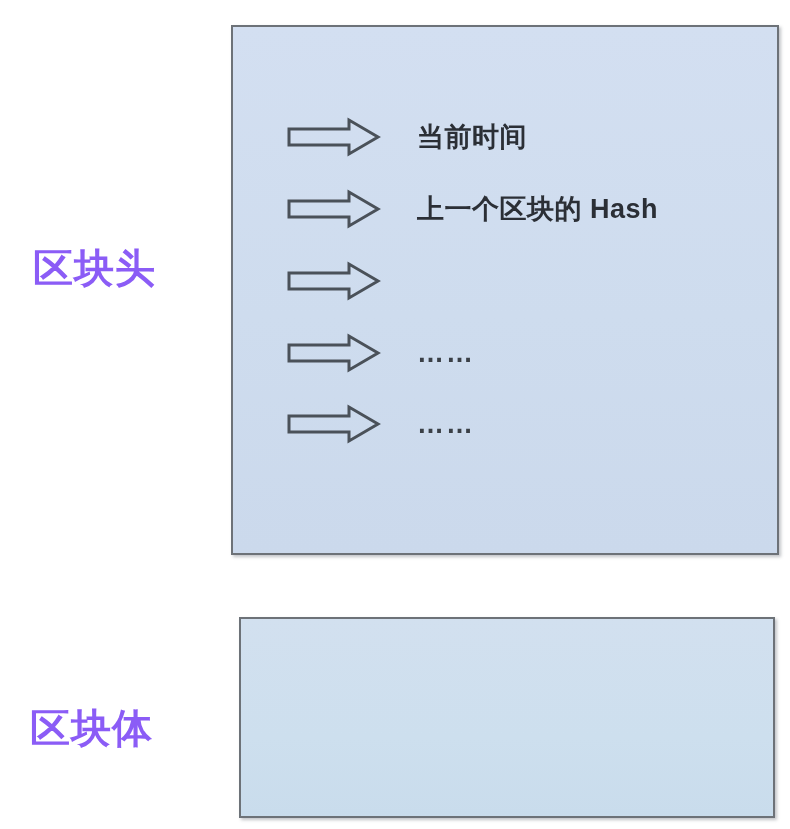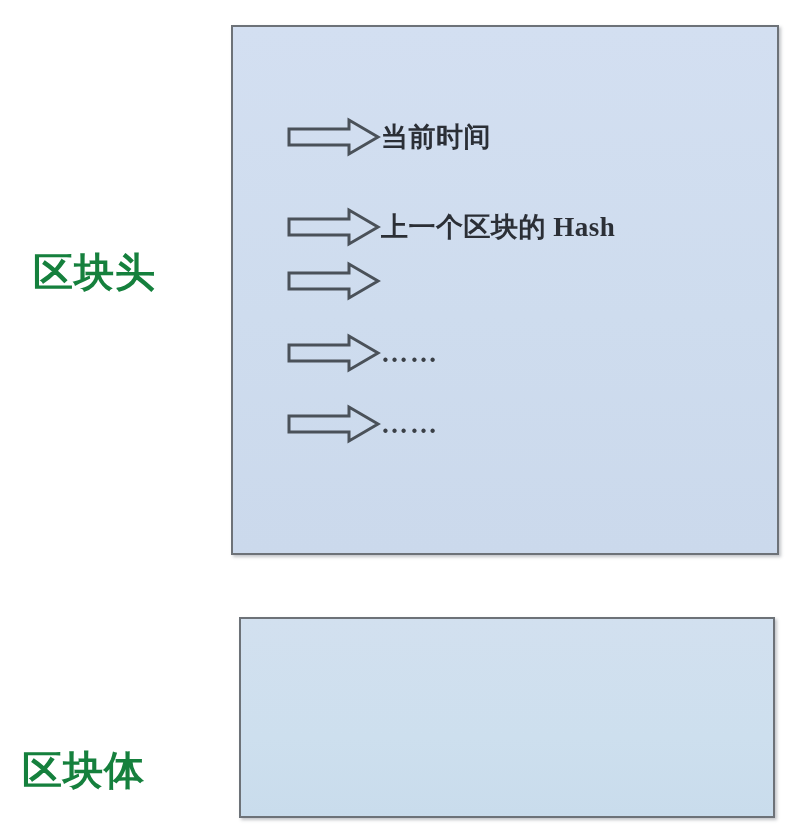--- a/index.html
+++ b/index.html
@@ -21,36 +21,35 @@
     left: 0;
     top: 0;
     width: 790px;
     height: 829px;
     background: #ffffff;
   }
 
   
   .section-label {
     position: absolute;
-    font-family: Liberation Sans, sans-serif;
+    font-family: Liberation Mono, monospace;
     font-size: 40px;
     font-weight: 700;
-    color: #15803d;
+    color: #8b5cf6;
     letter-spacing: 1px;
     white-space: nowrap;
     line-height: 1;
   }
   #label-block-header {
     left: 33px;
     top: 252px;
   }
   #label-block-body {
-    left: 22px;
+    left: 30px;
     top: 712px;
-    margin-top: 38px;
   }
 
   
   .block-box {
     position: absolute;
     box-sizing: border-box;
     border: 2px solid #6d7278;
     box-shadow: 2px 2px 3px rgba(120,125,132,0.45);
   }
   #block-header-box {
@@ -78,21 +77,22 @@
   }
 
   .arrow-icon {
     width: 94px;
     height: 40px;
     flex: 0 0 94px;
     display: block;
   }
 
   .row-text {
-    font-family: Liberation Serif, serif;
+    margin-left: 36px;
+    font-family: Liberation Sans, sans-serif;
     font-size: 27px;
     font-weight: 700;
     color: #2b2f36;
     white-space: nowrap;
     line-height: 1;
     letter-spacing: 0.5px;
   }
   .row-text.ellipsis {
     font-size: 27px;
     letter-spacing: 2px;
@@ -112,21 +112,21 @@
 
     <div class="header-row" style="top: 90px;">
       <span class="arrow-wrap">
         <svg class="arrow-icon" viewBox="0 0 94 40" xmlns="http://www.w3.org/2000/svg" aria-hidden="true">
           <path d="M2 12 L62 12 L62 3 L91 20 L62 37 L62 28 L2 28 Z" fill="none" stroke="#4a5159" stroke-width="3" stroke-linejoin="miter" stroke-linecap="butt"></path>
         </svg>
       </span>
       <span class="row-text">当前时间</span>
     </div>
 
-    <div class="header-row" style="top: 180px;">
+    <div class="header-row" style="top: 162px;">
       <span class="arrow-wrap">
         <svg class="arrow-icon" viewBox="0 0 94 40" xmlns="http://www.w3.org/2000/svg" aria-hidden="true">
           <path d="M2 12 L62 12 L62 3 L91 20 L62 37 L62 28 L2 28 Z" fill="none" stroke="#4a5159" stroke-width="3" stroke-linejoin="miter" stroke-linecap="butt"></path>
         </svg>
       </span>
       <span class="row-text">上一个区块的 Hash</span>
     </div>
 
     <div class="header-row" style="top: 234px;">
       <span class="arrow-wrap">

